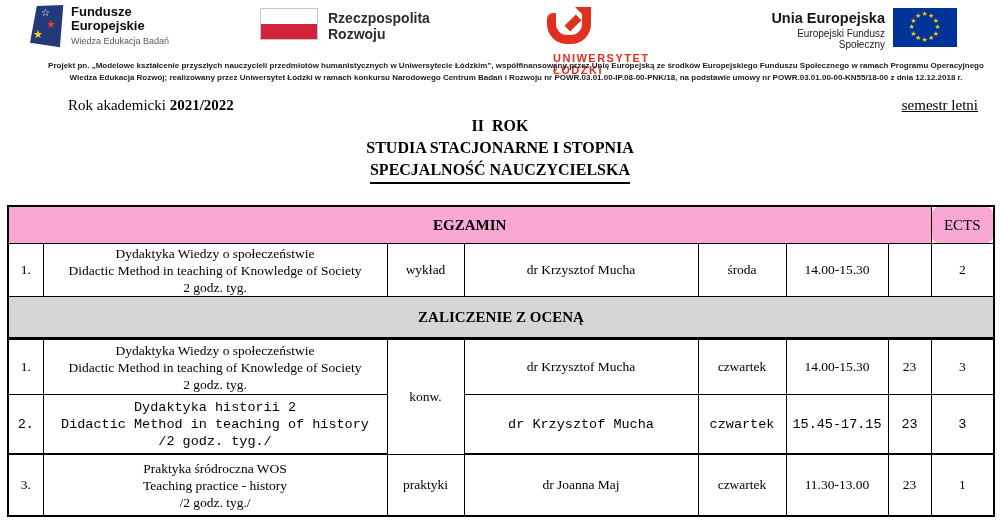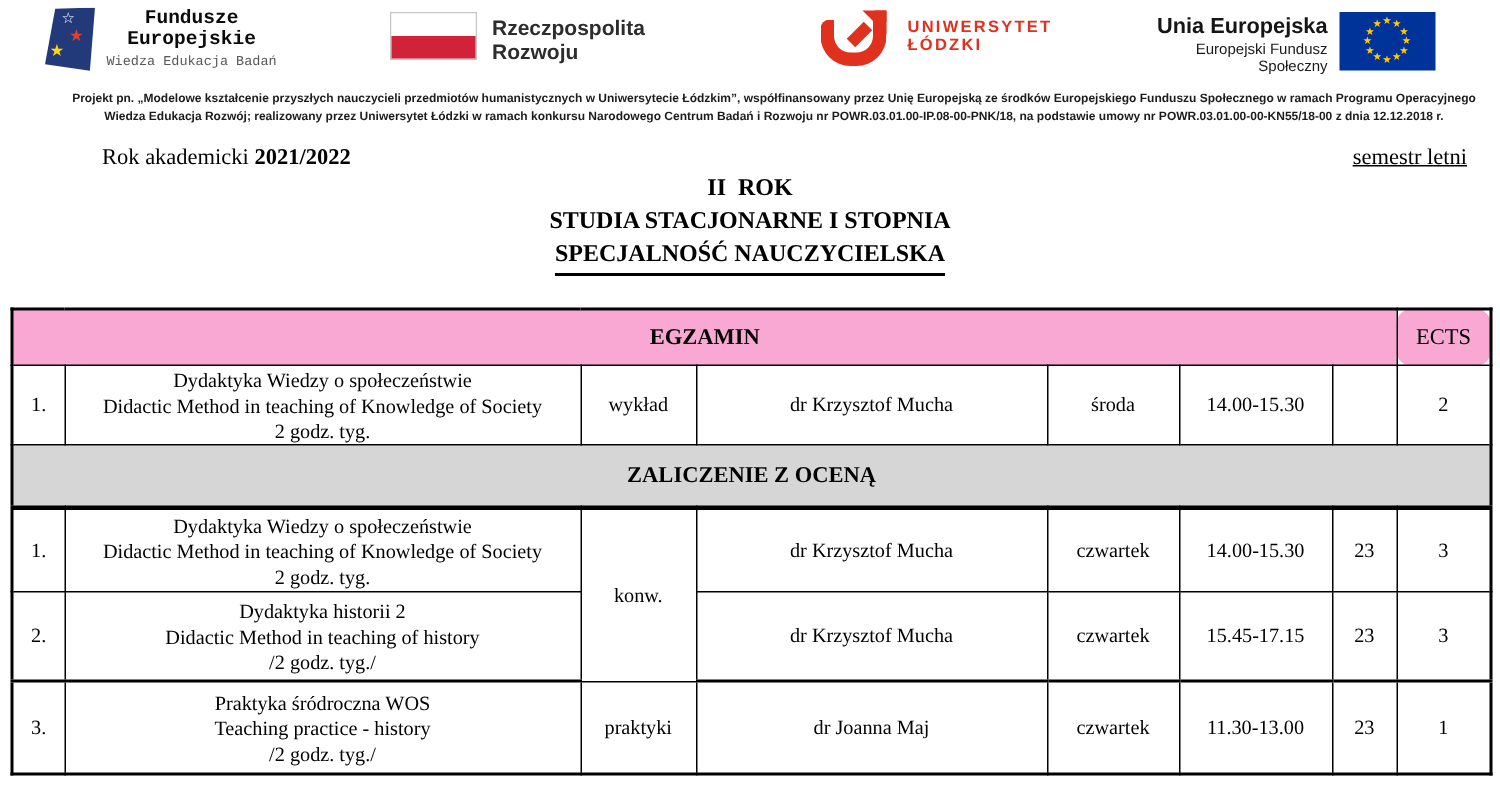--- a/index.html
+++ b/index.html
@@ -14,34 +14,34 @@
 
   
   .fe-logo { left:30px; top:5px; }
   .fe-flag-wrap { position:relative; width:34px; height:44px; }
   .fe-flag { position:absolute; inset:0; background:#223a7a;
              clip-path:polygon(20% 2%, 98% 0%, 88% 96%, 0% 86%); }
   .fe-star { position:absolute; line-height:1; font-size:11px; }
   .fe-star.white { color:#ffffff; left:11px; top:3px; font-size:10px; }
   .fe-star.red   { color:#e0402d; left:16px; top:14px; }
   .fe-star.yellow{ color:#ffd617; left:3px;  top:24px; }
-  .fe-text { margin-left:7px; font-family:Liberation Mono, monospace;text-align:center; }
+  .fe-text { margin-left:7px; font-family:Liberation Sans, sans-serif; }
   .fe-title { font-size:13px; font-weight:bold; line-height:14px; color:#0b0b0b; }
   .fe-sub { font-size:9px; color:#57585a; margin-top:3px; }
 
   
   .pl-logo { left:260px; top:8px; }
   .pl-flag { width:58px; height:32px; border:1px solid #c6c6c6; box-sizing:border-box; }
   .pl-flag .white { height:50%; background:#fff; }
   .pl-flag .red { height:50%; background:#d22239; }
   .pl-text { margin-left:10px; font-family:Liberation Sans, sans-serif;
              font-size:14px; font-weight:bold; color:#2d2d2d; line-height:16px; margin-top:2px; }
 
   
-  .ul-logo { left:545px; top:7px; }
+  .ul-logo { left:545px; top:7px;flex-direction:column; }
   .ul-icon { position:relative; width:52px; height:40px; }
   .ul-u { position:absolute; left:2px; top:6px; width:26px; height:22px;
           border:9px solid #e0301e; border-top:none; border-radius:6px 6px 20px 20px; }
   .ul-shaft { position:absolute; left:20px; top:12px; width:16px; height:8px;
               background:#e0301e; transform:rotate(-45deg); }
   .ul-head { position:absolute; left:30px; top:0; width:0; height:0;
              border-style:solid; border-width:8px;
              border-color:#e0301e #e0301e transparent transparent; }
   .ul-text { margin-left:8px; margin-top:5px; font-family:"Liberation Sans", sans-serif;
              font-size:11px; font-weight:bold; color:#e0301e; letter-spacing:1.5px; line-height:12px; }
@@ -77,21 +77,21 @@
   table.sched { border:2px solid #000; }
   tr.hdr td { background:#f9a8d4; height:36px; }
   td.egz-title { vertical-align:bottom; font-weight:bold; font-size:15px;
                  padding-bottom:3px; border-bottom:2px solid #000; }
   td.ects-hdr { font-size:15px; border-bottom:2px solid #000;border-radius:10px; }
   tr.band td { background:#d6d6d6; font-weight:bold; font-size:15px; height:40px;
                border-bottom:3px solid #000; }
   td.subject { text-align:left; padding:3px 6px 3px 8px; line-height:17px; }
   tr.r-egz td { height:52px; }
   tr.r-z1 td { height:54px; }
-  tr.r-z2 td { height:58px; border-bottom-width:2px; }
+  tr.r-z2 td { height:58px; border-bottom-width:2px;font-family:Liberation Mono, monospace; }
   tr.r-z3 td { height:60px; }
 </style>
 </head>
 <body>
 
 <div class="page">
 
   <div class="logos">
 
     <div class="logo fe-logo">

